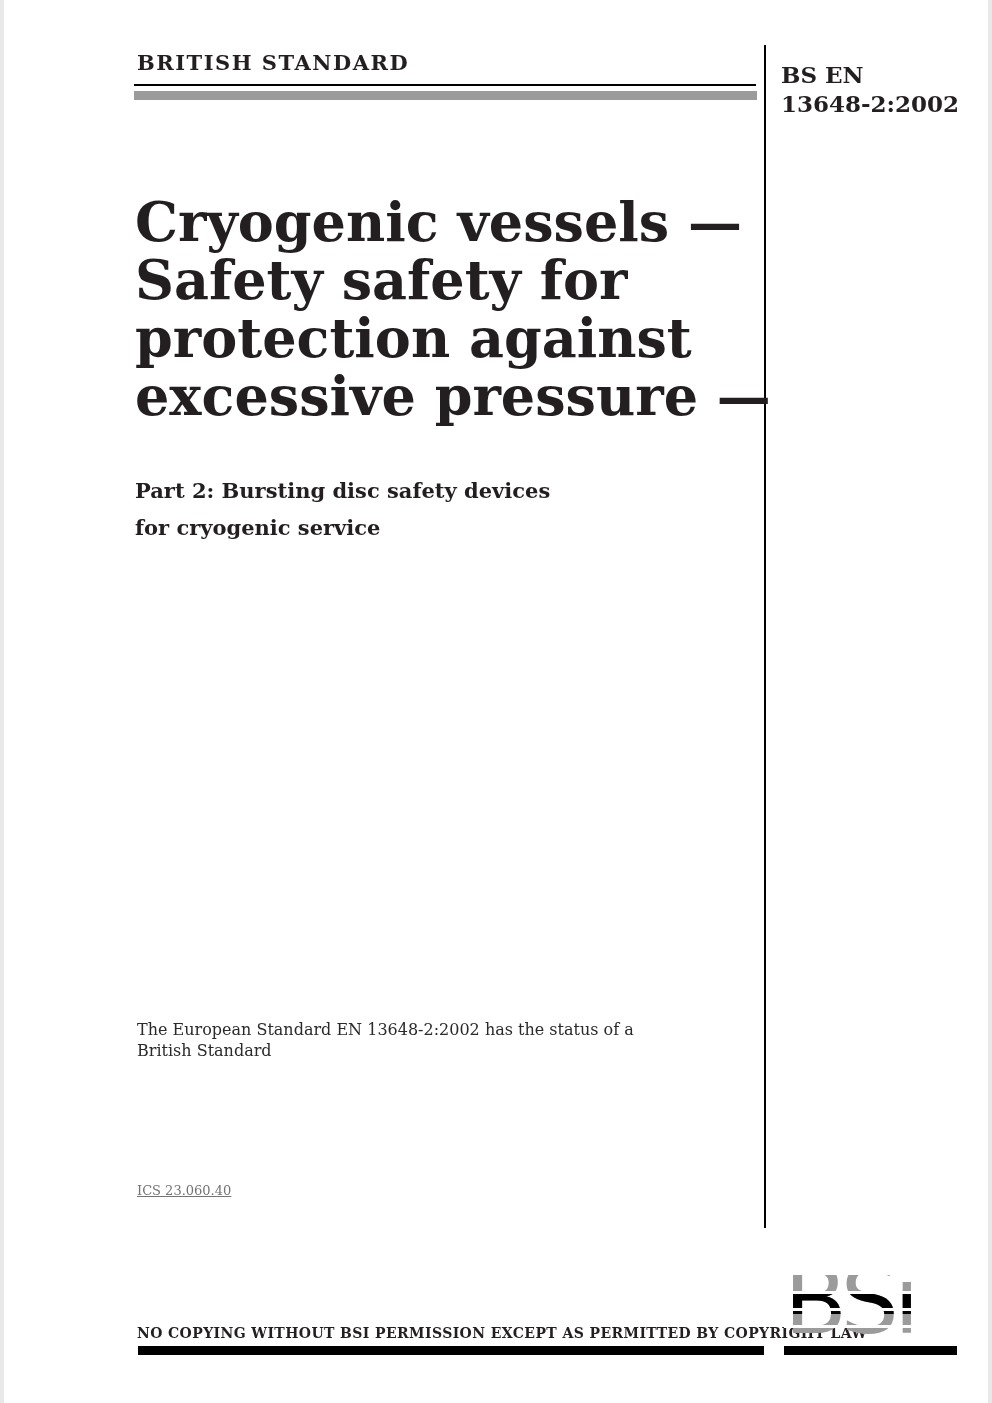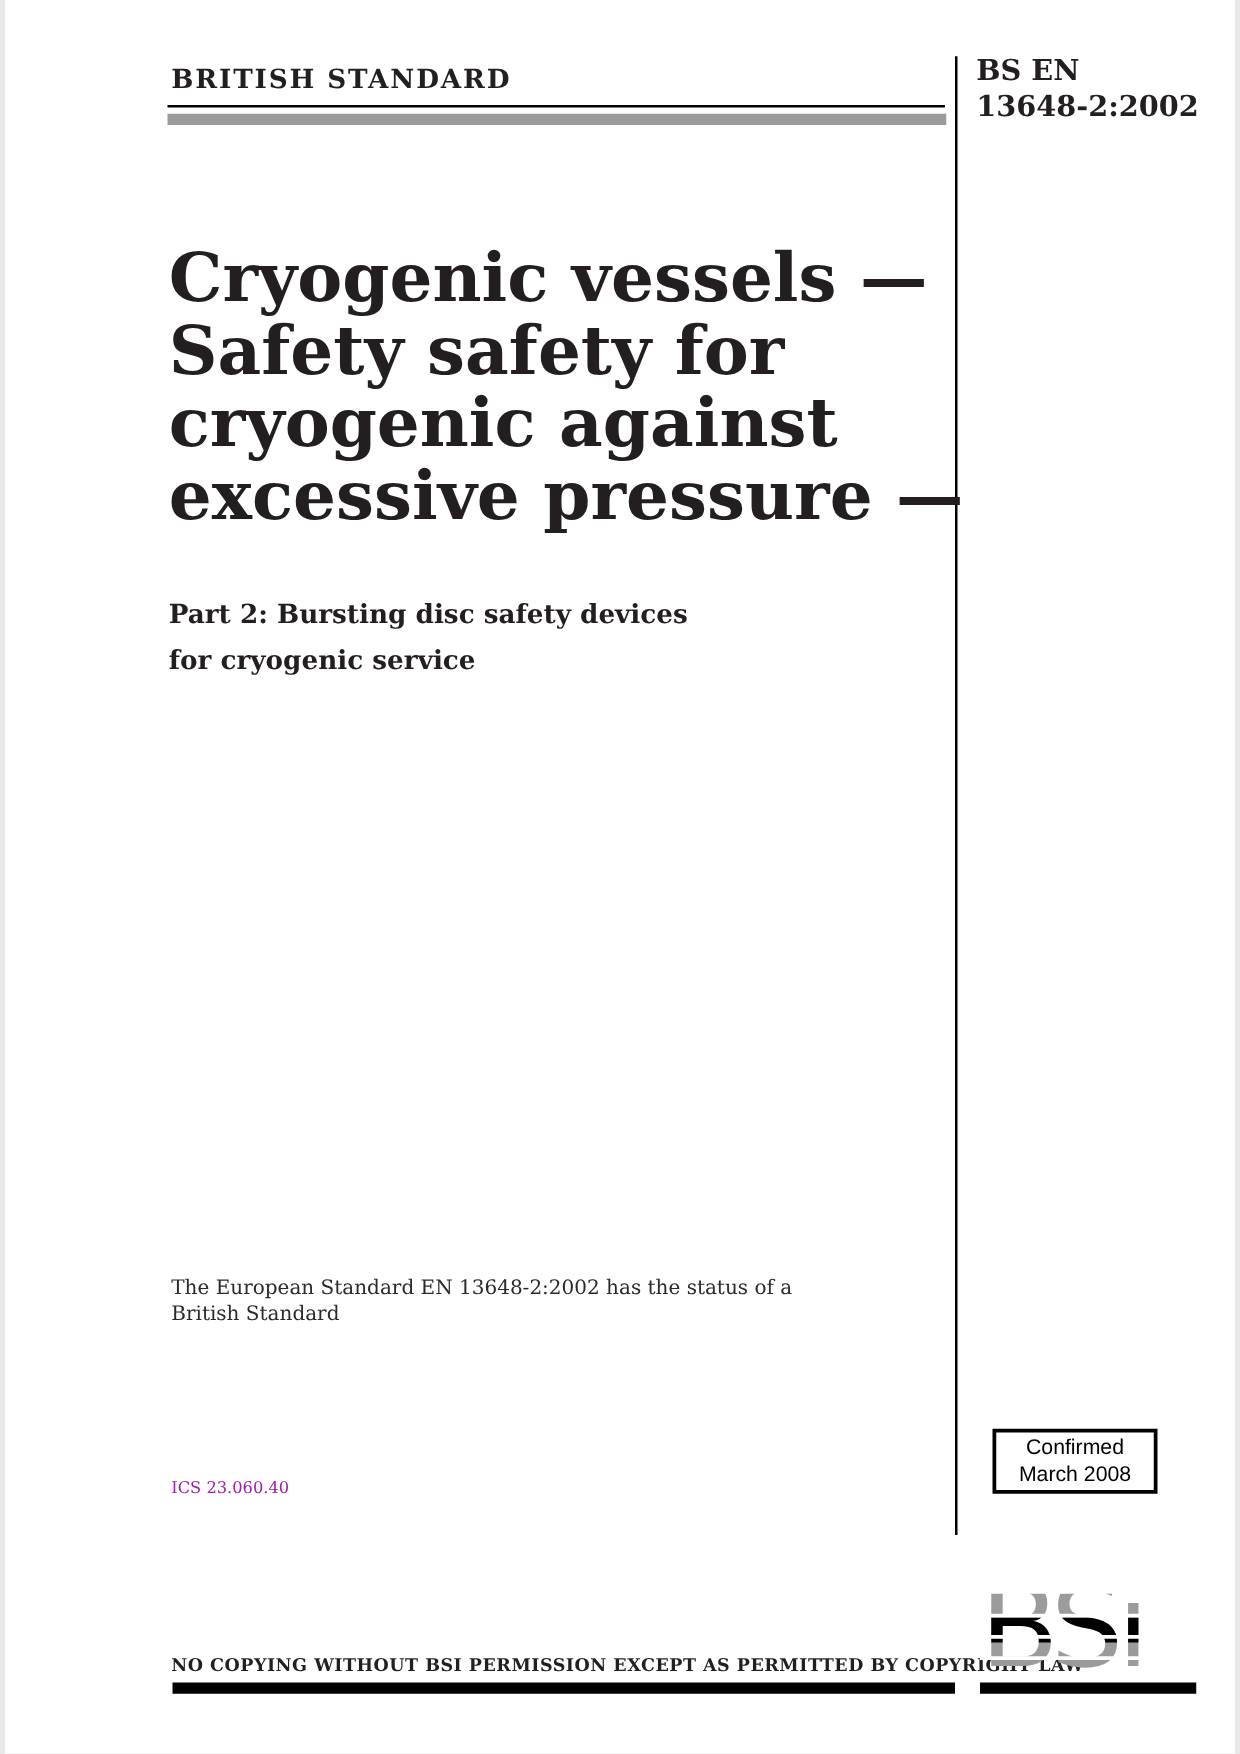--- a/index.html
+++ b/index.html
@@ -27,21 +27,21 @@
   }
   .header-graybar {
     position: absolute; left: 130px; top: 91px;
     width: 623px; height: 9px; background: #9b9b9b;
   }
   .vertical-rule {
     position: absolute; left: 760px; top: 45px;
     width: 2px; height: 1183px; background: #000;
   }
   .doc-ref {
-    position: absolute; left: 777px; top: 42px;
+    position: absolute; left: 777px; top: 60px;
     font-size: 23px; font-weight: bold; line-height: 29px;
     color: #231f20;
   }
 
   
   .doc-title {
     position: absolute; left: 131px; top: 193px;
     font-size: 54px; font-weight: bold; line-height: 58px;
     color: #231f20;
   }
@@ -51,21 +51,21 @@
     color: #231f20;
   }
 
   
   .status-note {
     position: absolute; left: 133px; top: 1019px;
     font-size: 16px; line-height: 21px; color: #2a2a2a;
   }
   .ics-code {
     position: absolute; left: 133px; top: 1183px;
-    font-size: 13px; line-height: 16px; color: #a21caf;
+    font-size: 13px; line-height: 16px; color: #737373; text-decoration: underline;
   }
 
   
   .confirmed-box {
     position: absolute; left: 790px; top: 1143px;
     width: 132px; height: 52px;
     border: 3px solid #000;
     display: flex; flex-direction: column; justify-content: center;
     text-align: center;
     font-family: "Liberation Sans", "DejaVu Sans", sans-serif;
@@ -119,40 +119,36 @@
   <div class="vertical-rule"></div>
 
   <div class="doc-ref">
     <div>BS EN</div>
     <div>13648-2:2002</div>
   </div>
 
   <div class="doc-title">
     <div>Cryogenic vessels —</div>
     <div>Safety safety for</div>
-    <div>cryogenic against</div>
+    <div>protection against</div>
     <div>excessive pressure —</div>
   </div>
 
   <div class="doc-subtitle">
     <div>Part 2: Bursting disc safety devices</div>
     <div>for cryogenic service</div>
   </div>
 
   <div class="status-note">
     <div>The European Standard EN 13648-2:2002 has the status of a</div>
     <div>British Standard</div>
   </div>
 
   <div class="ics-code">ICS 23.060.40</div>
 
-  <div class="confirmed-box">
-    <div>Confirmed</div>
-    <div>March 2008</div>
-  </div>
 
   <div class="copyright-text">NO COPYING WITHOUT BSI PERMISSION EXCEPT AS PERMITTED BY COPYRIGHT LAW</div>
   <div class="footer-blackbar"></div>
 
   <div class="bsi-logo">
     <div class="bsi-letters">
       <div class="bsi-text gray">BSi</div>
       <div class="bsi-text black">BSi</div>
       <div class="bsi-stripe s1"></div>
       <div class="bsi-stripe s2"></div>

